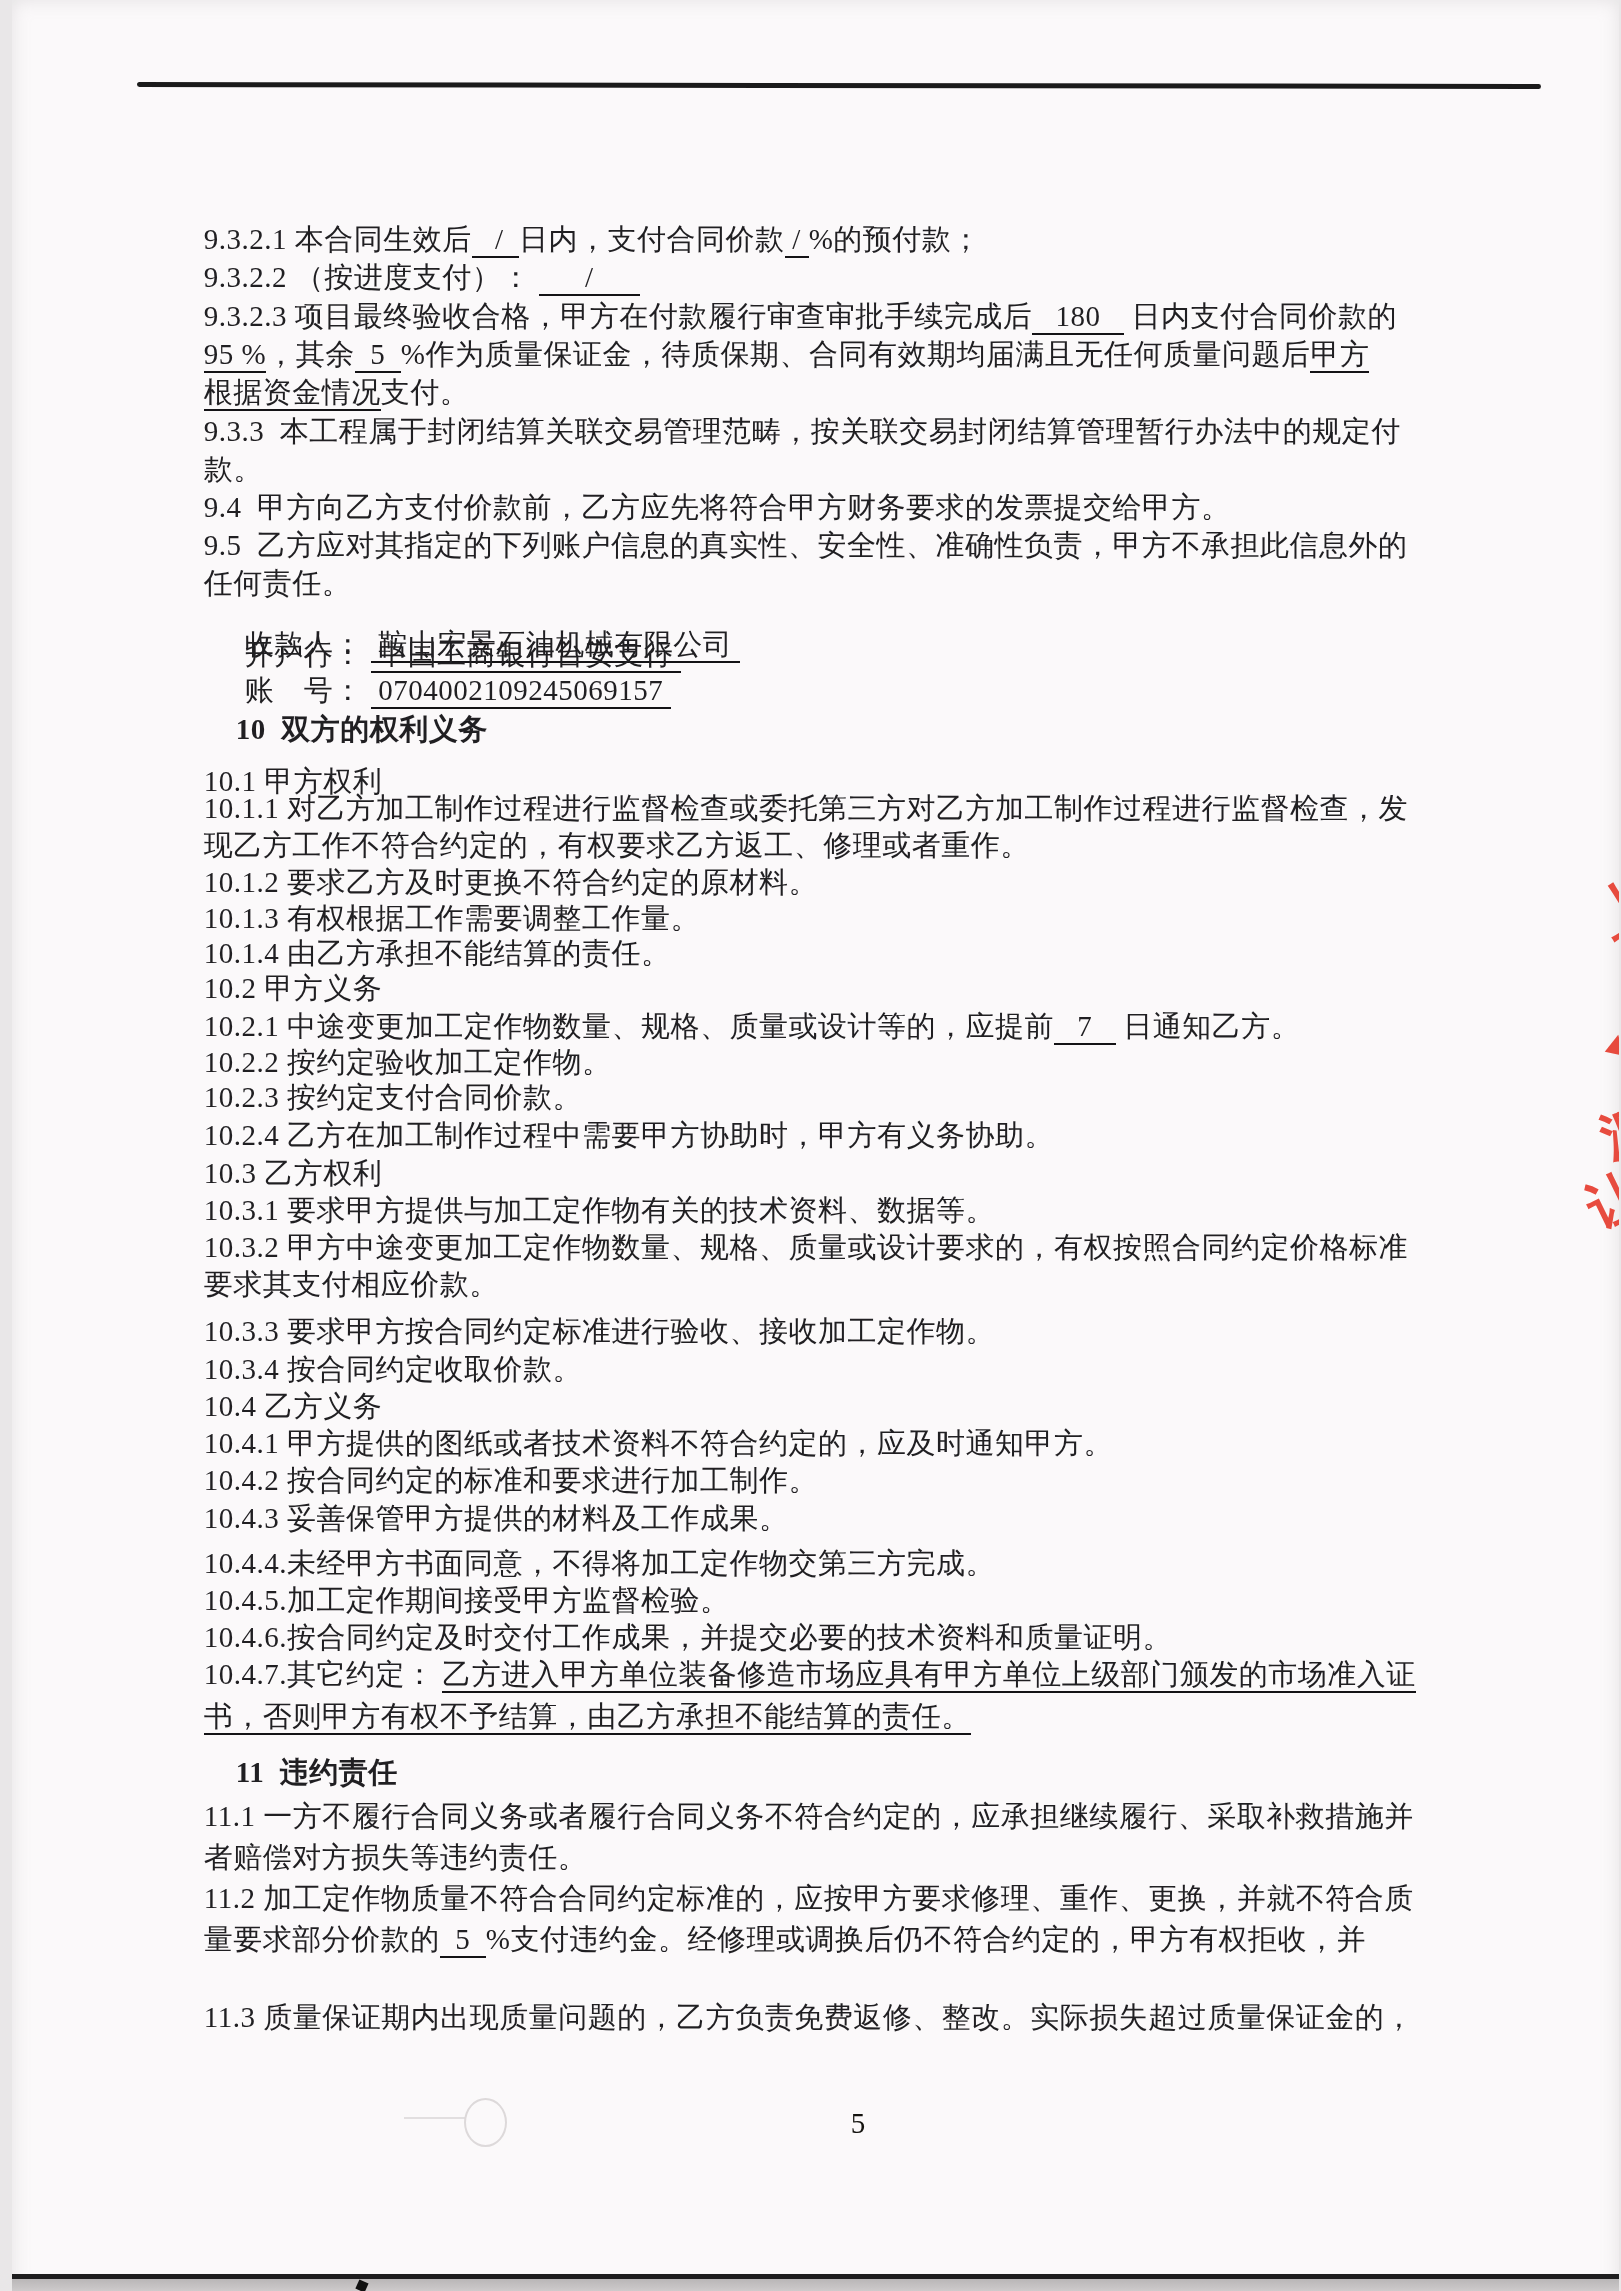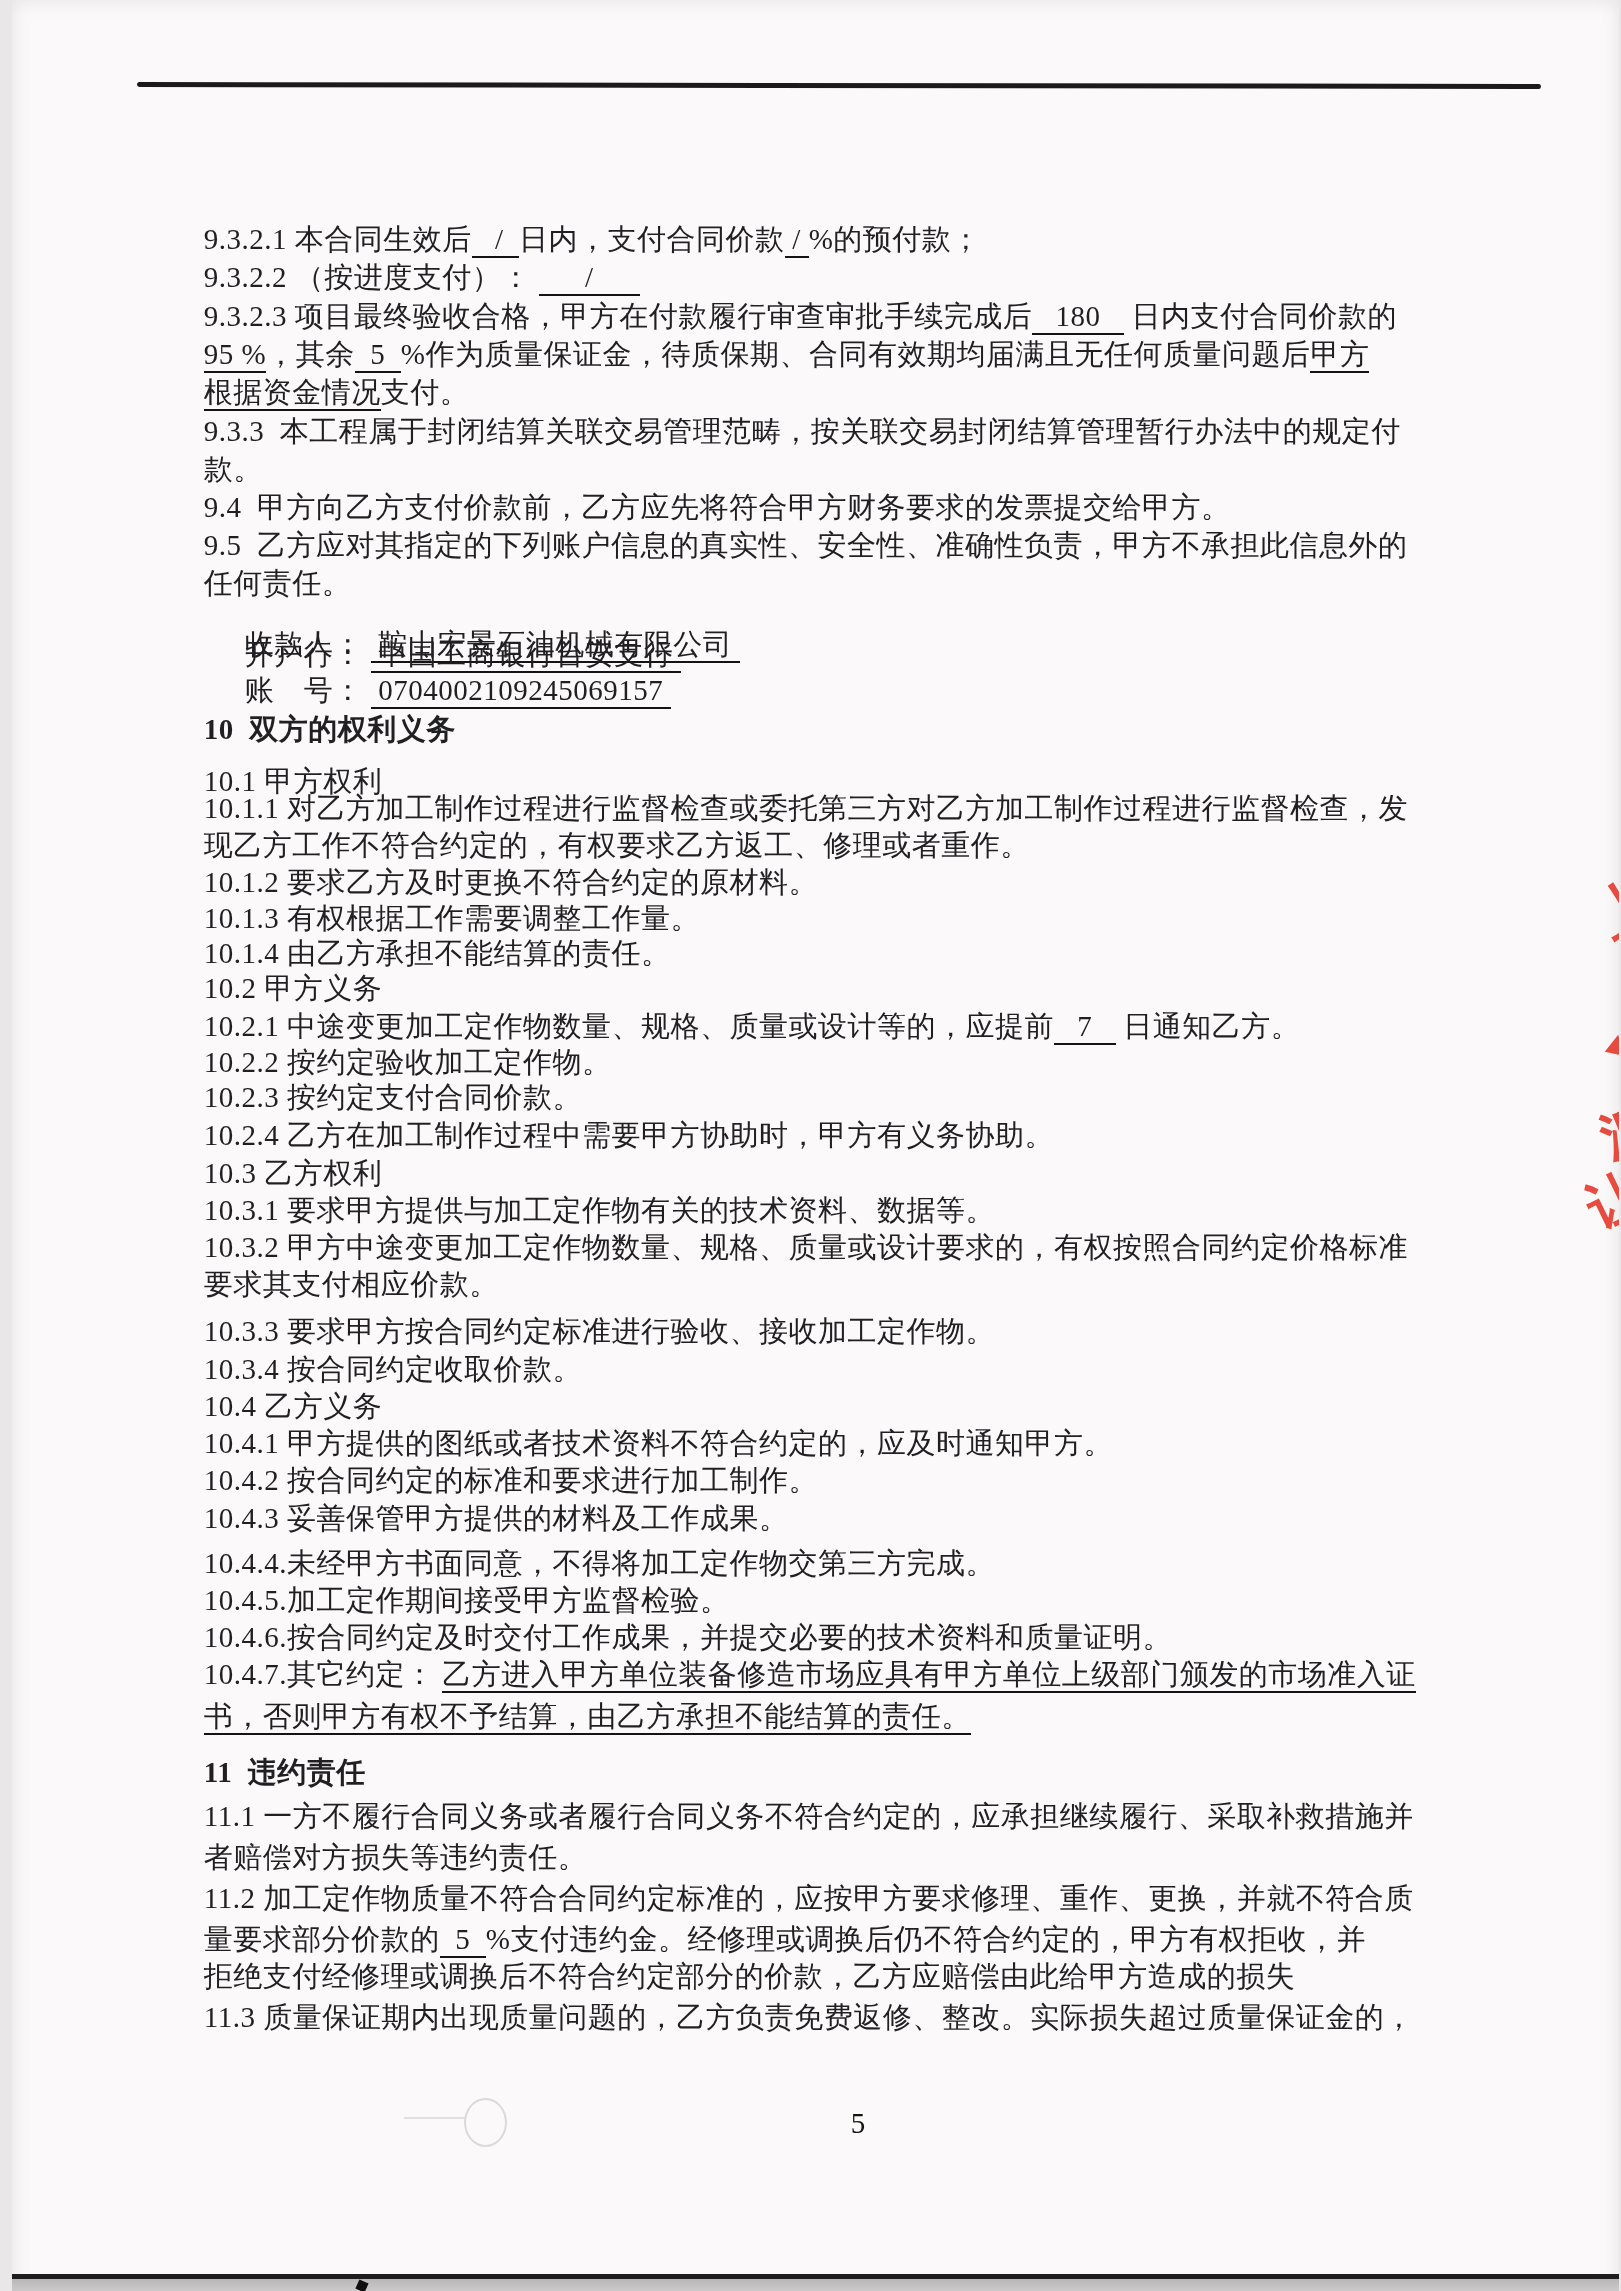--- a/index.html
+++ b/index.html
@@ -16,21 +16,21 @@
   .top-line{
     position:absolute;left:125px;top:83px;width:1404px;height:4.9px;
     background:#1b1b1b;border-radius:2.9px;transform:rotate(.08deg);
   }
   .content{position:absolute;left:0;top:0;width:100%;height:100%;}
   .line{
     position:absolute;white-space:pre;
     font-size:29px;line-height:33px;color:#201f22;
     letter-spacing:0.5px;
   }
-  .line.bold{font-weight:bold;}
+  .line.bold{font-weight:bold;margin-left:32px;}
   .line span.u{
     text-decoration:none;border-bottom:2.5px solid #141316;
     padding-bottom:1px;
   }
   .page-number{
     position:absolute;font-size:29px;color:#14130f;
   }
   .stamp-frag{
     position:absolute;color:#e6392b;opacity:.9;
     font-family:"Liberation Serif","DejaVu Serif",serif;
@@ -100,21 +100,20 @@
       <div class="line" style="top: 1547px; left: 192px;"><span>10.4.4.未经甲方书面同意，不得将加工定作物交第三方完成。</span></div>
       <div class="line" style="top: 1584px; left: 192px;"><span>10.4.5.加工定作期间接受甲方监督检验。</span></div>
       <div class="line" style="top: 1621px; left: 192px;"><span>10.4.6.按合同约定及时交付工作成果，并提交必要的技术资料和质量证明。</span></div>
       <div class="line" style="top: 1658px; left: 192px;"><span>10.4.7.其它约定： </span><span class="u">乙方进入甲方单位装备修造市场应具有甲方单位上级部门颁发的市场准入证</span></div>
       <div class="line" style="top: 1700px; left: 192px;"><span class="u">书，否则甲方有权不予结算，由乙方承担不能结算的责任。</span></div>
       <div class="line bold" style="top: 1756px; left: 192px;"><span>11  违约责任</span></div>
       <div class="line" style="top: 1800px; left: 192px;"><span>11.1 一方不履行合同义务或者履行合同义务不符合约定的，应承担继续履行、采取补救措施并</span></div>
       <div class="line" style="top: 1841px; left: 192px;"><span>者赔偿对方损失等违约责任。</span></div>
       <div class="line" style="top: 1882px; left: 192px;"><span>11.2 加工定作物质量不符合合同约定标准的，应按甲方要求修理、重作、更换，并就不符合质</span></div>
       <div class="line" style="top: 1923px; left: 192px;"><span>量要求部分价款的</span><span class="u">  5  </span><span>%支付违约金。经修理或调换后仍不符合约定的，甲方有权拒收，并</span></div>
-      <div class="line" style="top: 1960px; left: 192px;"><span>拒绝支付经修理或调换后不符合约定部分的价款，乙方应赔偿由此给甲方造成的损失</span></div>
       <div class="line" style="top: 2001px; left: 192px;"><span>11.3 质量保证期内出现质量问题的，乙方负责免费返修、整改。实际损失超过质量保证金的，</span></div>
     </div>
 
   <div id="stamp-layer">
       <div class="stamp-frag" style="left: 1586px; top: 870px; font-size: 57px; color: rgb(230, 57, 43); transform: rotate(-32deg);">上</div>
       <div class="stamp-frag" style="left: 1588px; top: 1025px; font-size: 33px; color: rgb(230, 57, 43); transform: rotate(12deg);">▲</div>
       <div class="stamp-frag" style="left: 1590px; top: 1096px; font-size: 53px; color: rgb(230, 57, 43); transform: rotate(-22deg);">派</div>
       <div class="stamp-frag" style="left: 1576px; top: 1164px; font-size: 55px; color: rgb(230, 57, 43); transform: rotate(-26deg);">让</div>
     </div>
 

